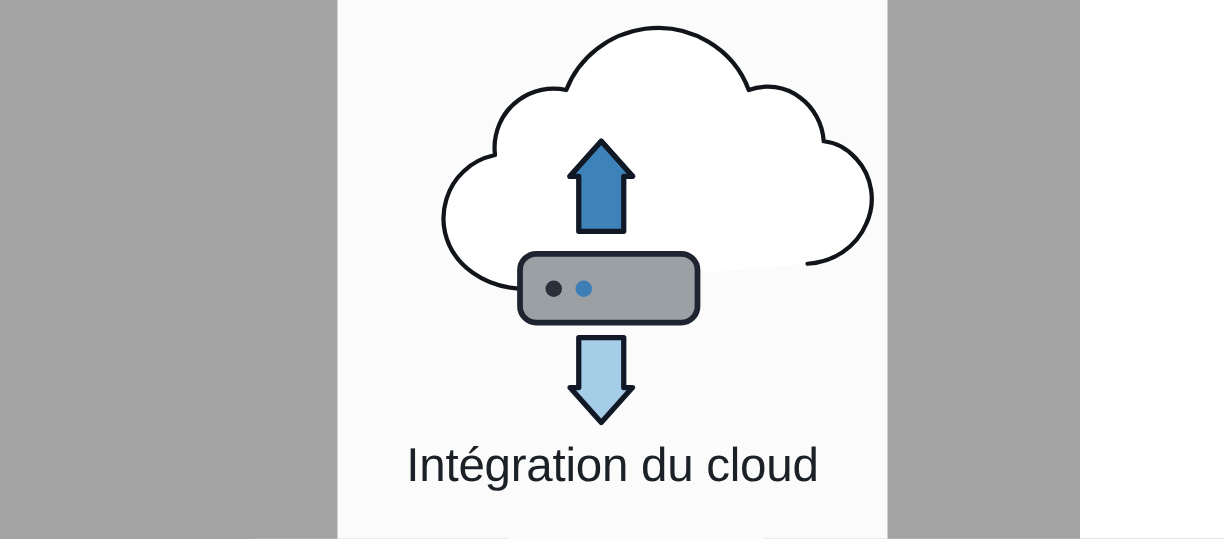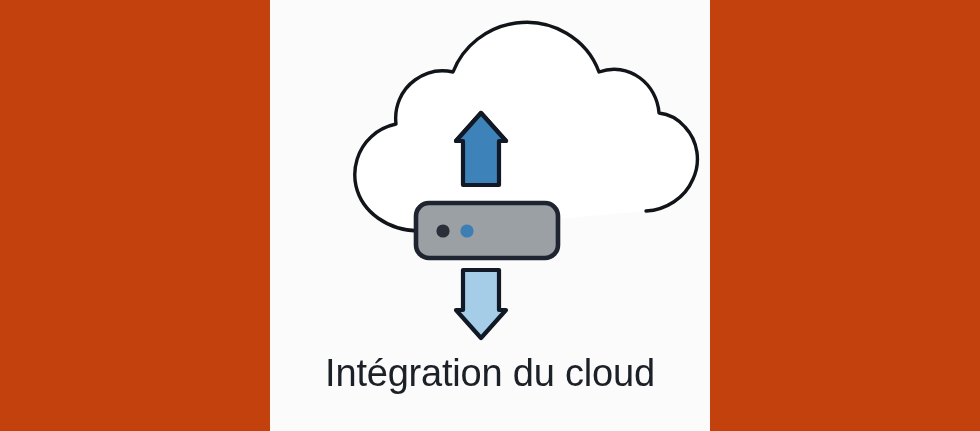--- a/index.html
+++ b/index.html
@@ -9,23 +9,23 @@
   body {
     width: 980px;
     height: 431px;
     background: #ffffff;
     font-family: "Liberation Sans", sans-serif;
     overflow: hidden;
   }
 
   #stage {
     position: relative;
-    width: 980px;
+    width: 864px;
     height: 431px;
-    background: #c2410c;
+    background: #a3a3a3;
   }
 
   
   #panel {
     position: absolute;
     left: 270px;
     top: 0px;
     width: 440px;
     height: 431px;
     background: #fbfbfc;

